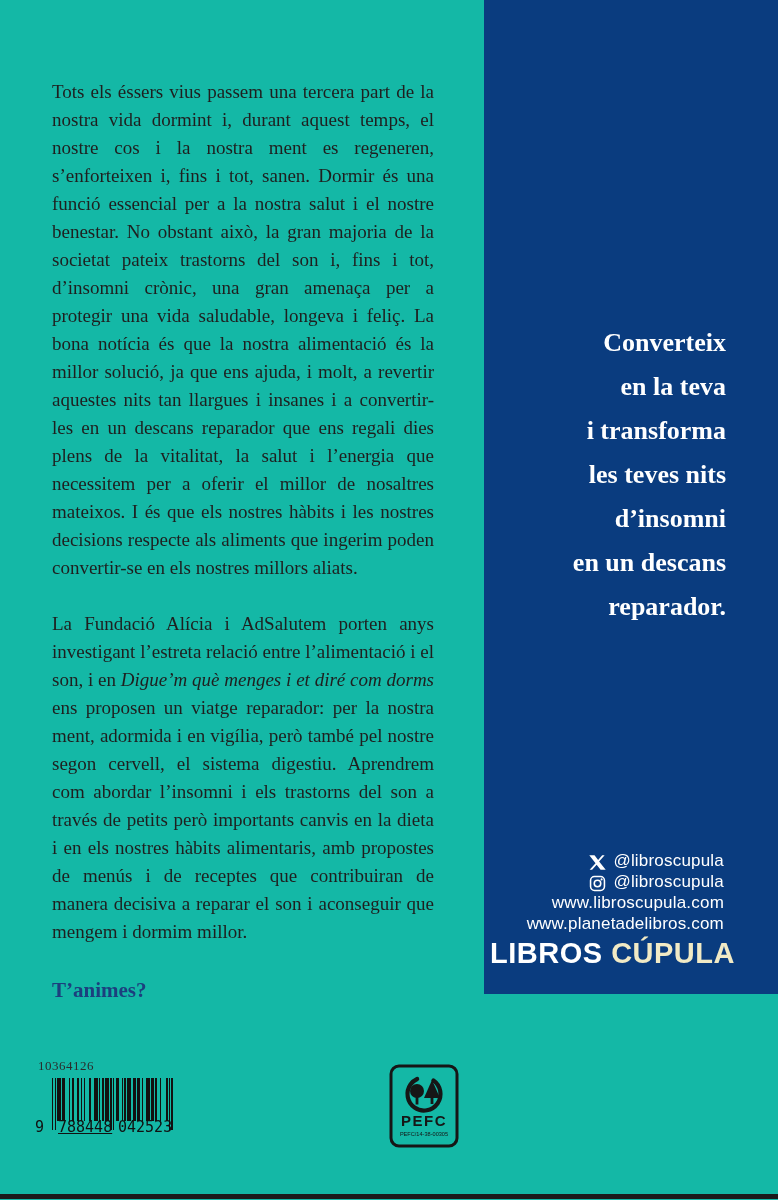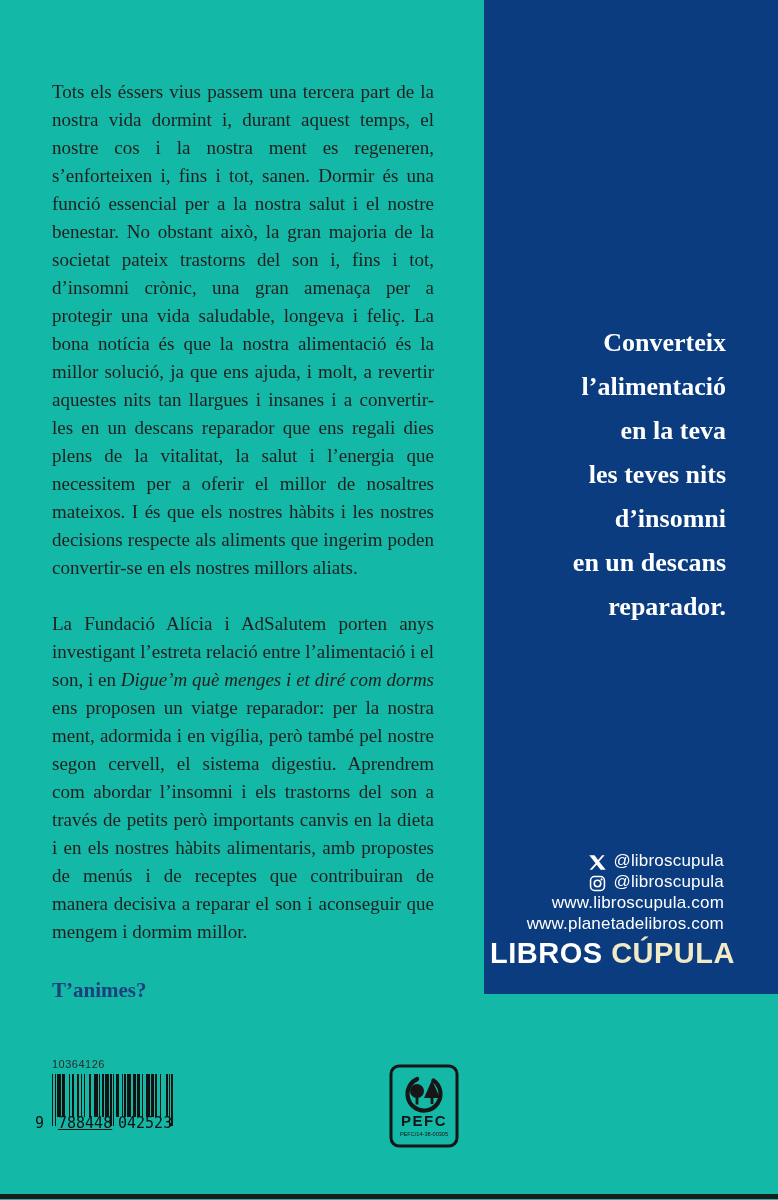--- a/index.html
+++ b/index.html
@@ -61,22 +61,22 @@
   }
   .publisher .accent { color:#f1eac5; }
 
   
   .barcode-block {
     position:absolute; left:34px; top:1058px; width:150px;
     font-family:"Liberation Sans","DejaVu Sans",sans-serif;
     color:#222;
   }
   .product-code {
-    margin-left:18px;
-    font-size:11px; letter-spacing:0.5px; color:#2b2b2b;
+    margin-left:4px;
+    font-size:13px; letter-spacing:0.5px; color:#2b2b2b;font-family:Liberation Serif, serif;
   }
   .barcode-wrap { position:relative; margin-top:4px; width:150px; height:62px; }
   .barcode-wrap svg { position:absolute; left:0; top:0; }
   .bc-digit { position:absolute; top:40px; font-family:"DejaVu Sans Mono","Liberation Mono",monospace; font-size:15px; color:#111; }
   .bc-first  { left:1px; }
   .bc-group1 { left:24px; width:54px; text-align:center;text-decoration:underline; }
   .bc-group2 { left:84px; width:54px; text-align:center; }
 
   
   .pefc { position:absolute; left:360px; top:1064px; width:50px; height:84px;padding-left:29px; }
@@ -95,22 +95,22 @@
   <main class="back-text">
     <p class="body-par"><span>Tots els éssers vius passem una tercera part de la nostra vida dormint i, durant aquest temps, el nostre cos i la nostra ment es regeneren, s’enforteixen i, fins i tot, sanen. Dormir és una funció essencial per a la nostra salut i el nostre benestar. No obstant això, la gran majoria de la societat pateix trastorns del son i, fins i tot, d’insomni crònic, una gran amenaça per a protegir una vida saludable, longeva i feliç. La bona notícia és que la nostra alimentació és la millor solució, ja que ens ajuda, i molt, a revertir aquestes nits tan llargues i insanes i a convertir-les en un descans reparador que ens regali dies plens de la vitalitat, la salut i l’energia que necessitem per a oferir el millor de nosaltres mateixos. I és que els nostres hàbits i les nostres decisions respecte als aliments que ingerim poden convertir-se en els nostres millors aliats.</span></p>
     <p class="body-par"><span>La Fundació Alícia i AdSalutem porten anys investigant l’estreta relació entre l’alimentació i el son, i en </span><em>Digue’m què menges i et diré com dorms</em><span> ens proposen un viatge reparador: per la nostra ment, adormida i en vigília, però també pel nostre segon cervell, el sistema digestiu. Aprendrem com abordar l’insomni i els trastorns del son a través de petits però importants canvis en la dieta i en els nostres hàbits alimentaris, amb propostes de menús i de receptes que contribuiran de manera decisiva a reparar el son i aconseguir que mengem i dormim millor.</span></p>
     <p class="cta" style="color: rgb(28, 63, 126);">T’animes?</p>
   </main>
 
   <aside class="sidebar" style="background: rgb(10, 60, 127);">
 
     <div class="quote">
       <div>Converteix</div>
-      <div>l’alimentació</div>
       <div>en la teva</div>
+      <div>i transforma</div>
       <div>les teves nits</div>
       <div>d’insomni</div>
       <div>en un descans</div>
       <div>reparador.</div>
     </div>
 
     <div class="publisher-block">
       <div class="social-line">
         <span class="icon">
           <svg viewBox="0 0 24 24" width="17" height="17">

